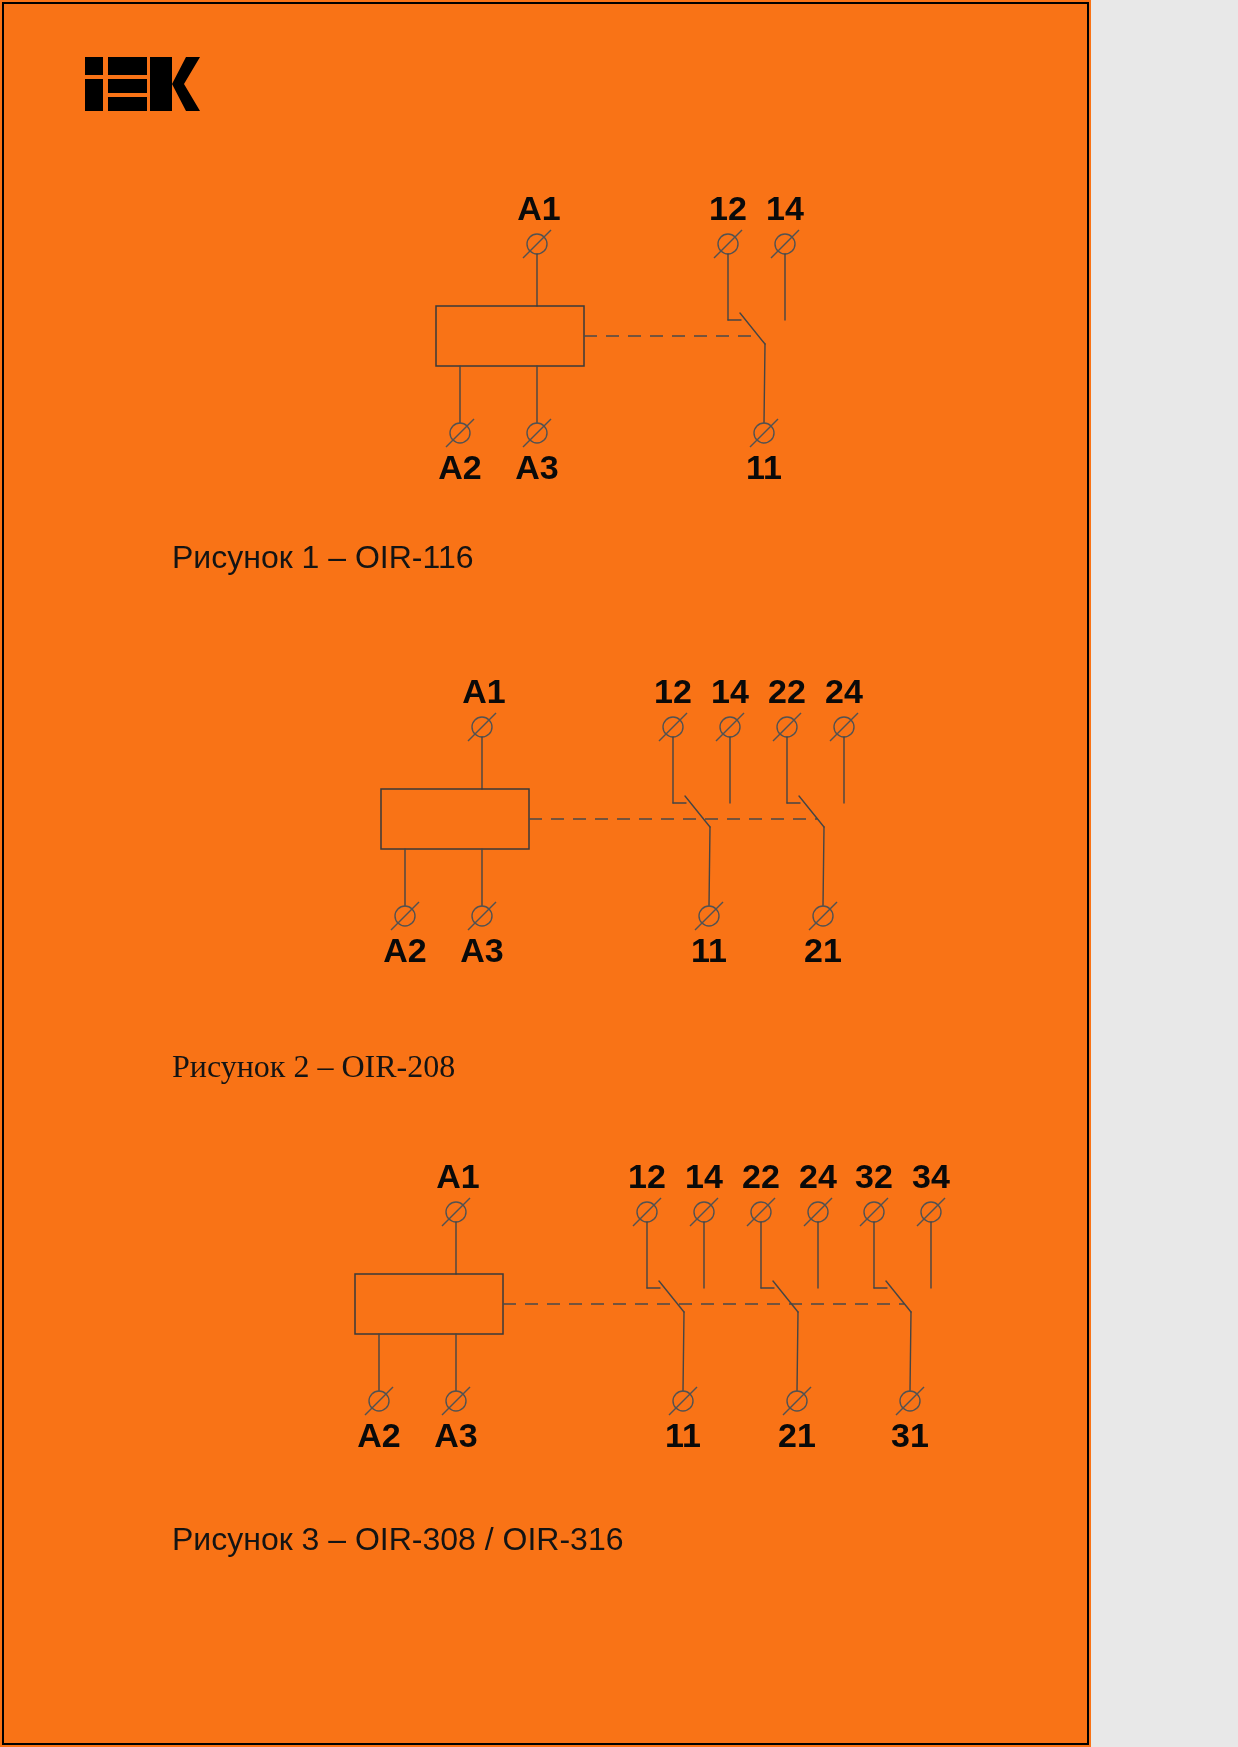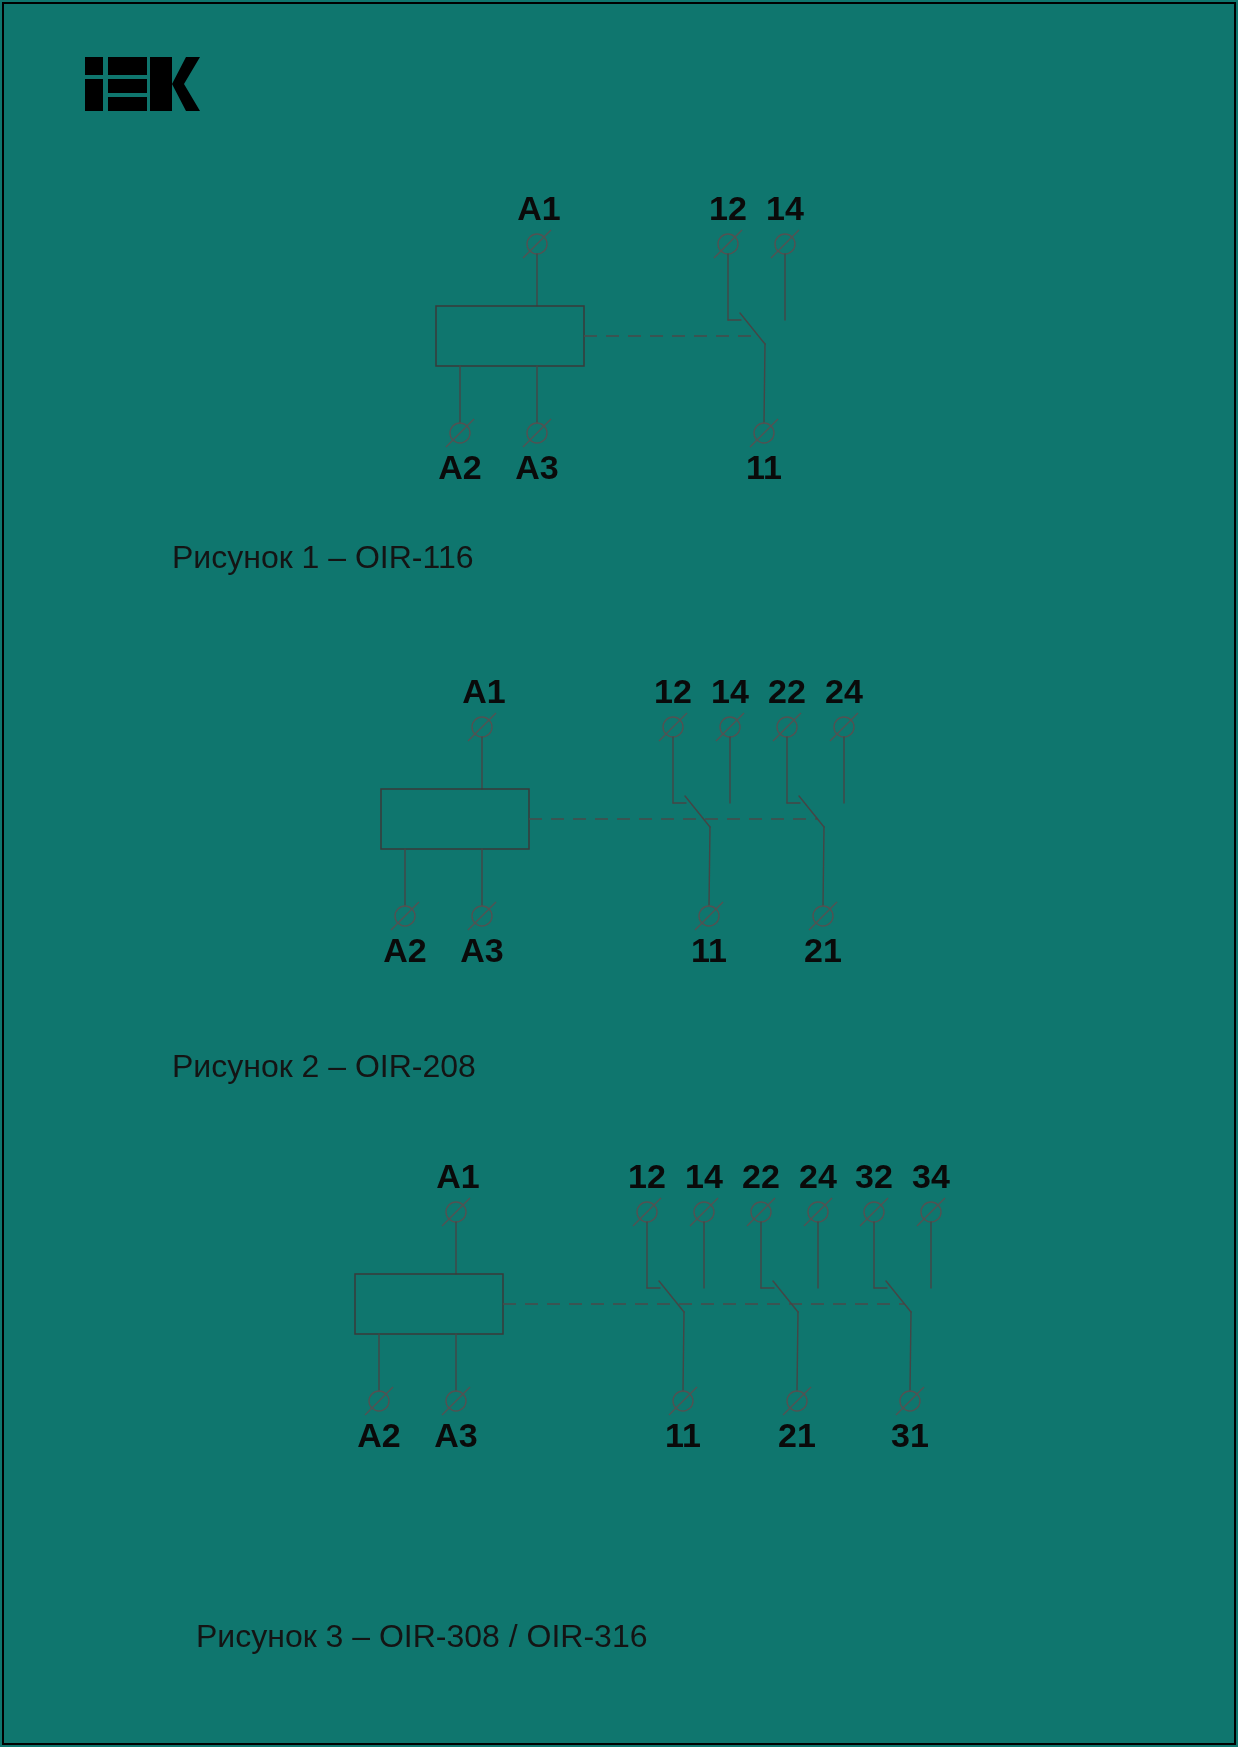--- a/index.html
+++ b/index.html
@@ -1,19 +1,19 @@
 <!DOCTYPE html>
 <html><head>
 <meta charset="utf-8">
 <style>
   html,body { margin:0; padding:0; background:#e8e8e8; }
   .page {
     position:relative;
-    width:1238px; height:1747px;
-    background:#0f766e;
+    width:1091px; height:1747px;
+    background:#f97316;
     font-family:"Liberation Sans", sans-serif;
     overflow:hidden;
   }
   .page-border {
     position:absolute; inset:2px;
     border:2.5px solid #000000;
     pointer-events:none;
   }
   .logo {
     position:absolute; left:85px; top:57px; width:115px; height:54px;
@@ -188,15 +188,15 @@
       <line x1="931" y1="1222" x2="931" y2="1288" class="wire"></line>
       <line x1="874" y1="1288" x2="887" y2="1288" class="wire"></line>
       <line x1="886" y1="1281" x2="911" y2="1312" class="wire"></line>
       <line x1="911" y1="1312" x2="910" y2="1391" class="wire"></line>
       <circle cx="910" cy="1401" r="10" class="term"></circle>
       <line x1="896" y1="1415" x2="924" y2="1387" class="term"></line>
       <text x="910" y="1435" class="dlabel" dominant-baseline="central">31</text>
     </svg>
 
   <div class="caption" style="top:541px;">Рисунок 1 – OIR-116</div>
-  <div class="caption" style="top:1050px;">Рисунок 2 – OIR-208</div>
-  <div class="caption" style="top:1620px;margin-left:24px;">Рисунок 3 – OIR-308 / OIR-316</div>
+  <div class="caption" style="top:1050px;font-family:Liberation Serif, serif;">Рисунок 2 – OIR-208</div>
+  <div class="caption" style="top:1523px;">Рисунок 3 – OIR-308 / OIR-316</div>
 </div>
 
 </body></html>

